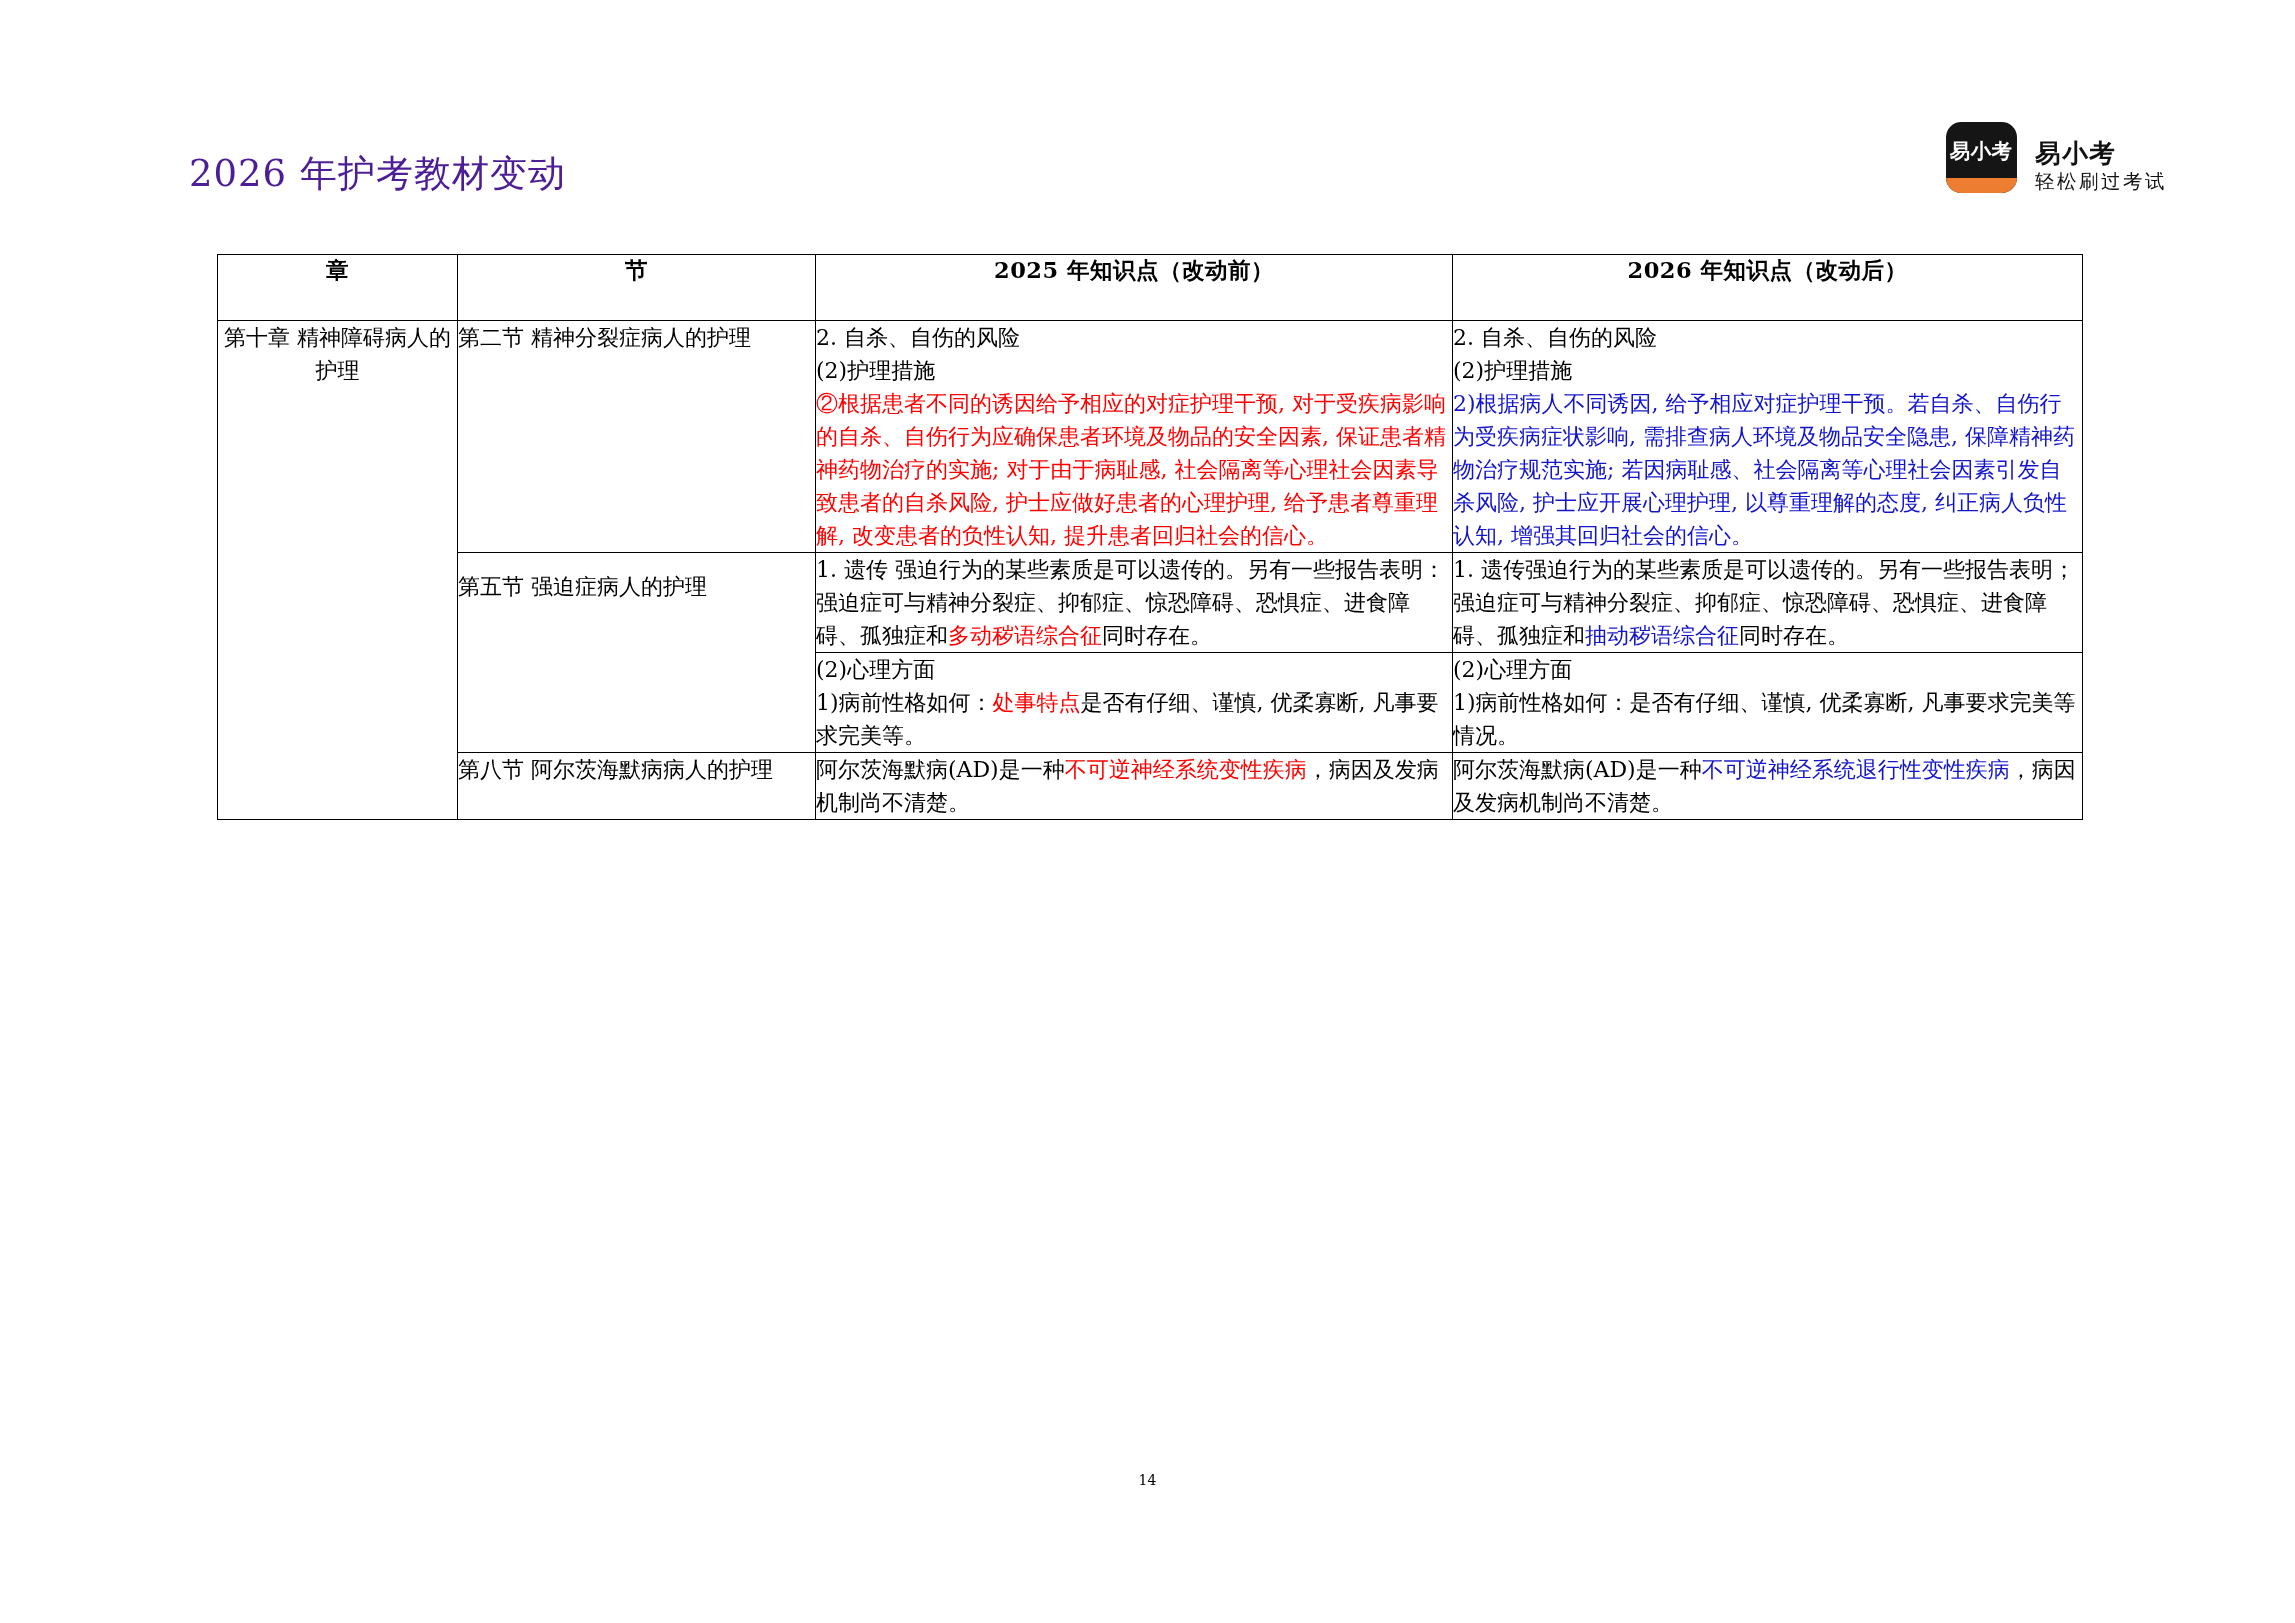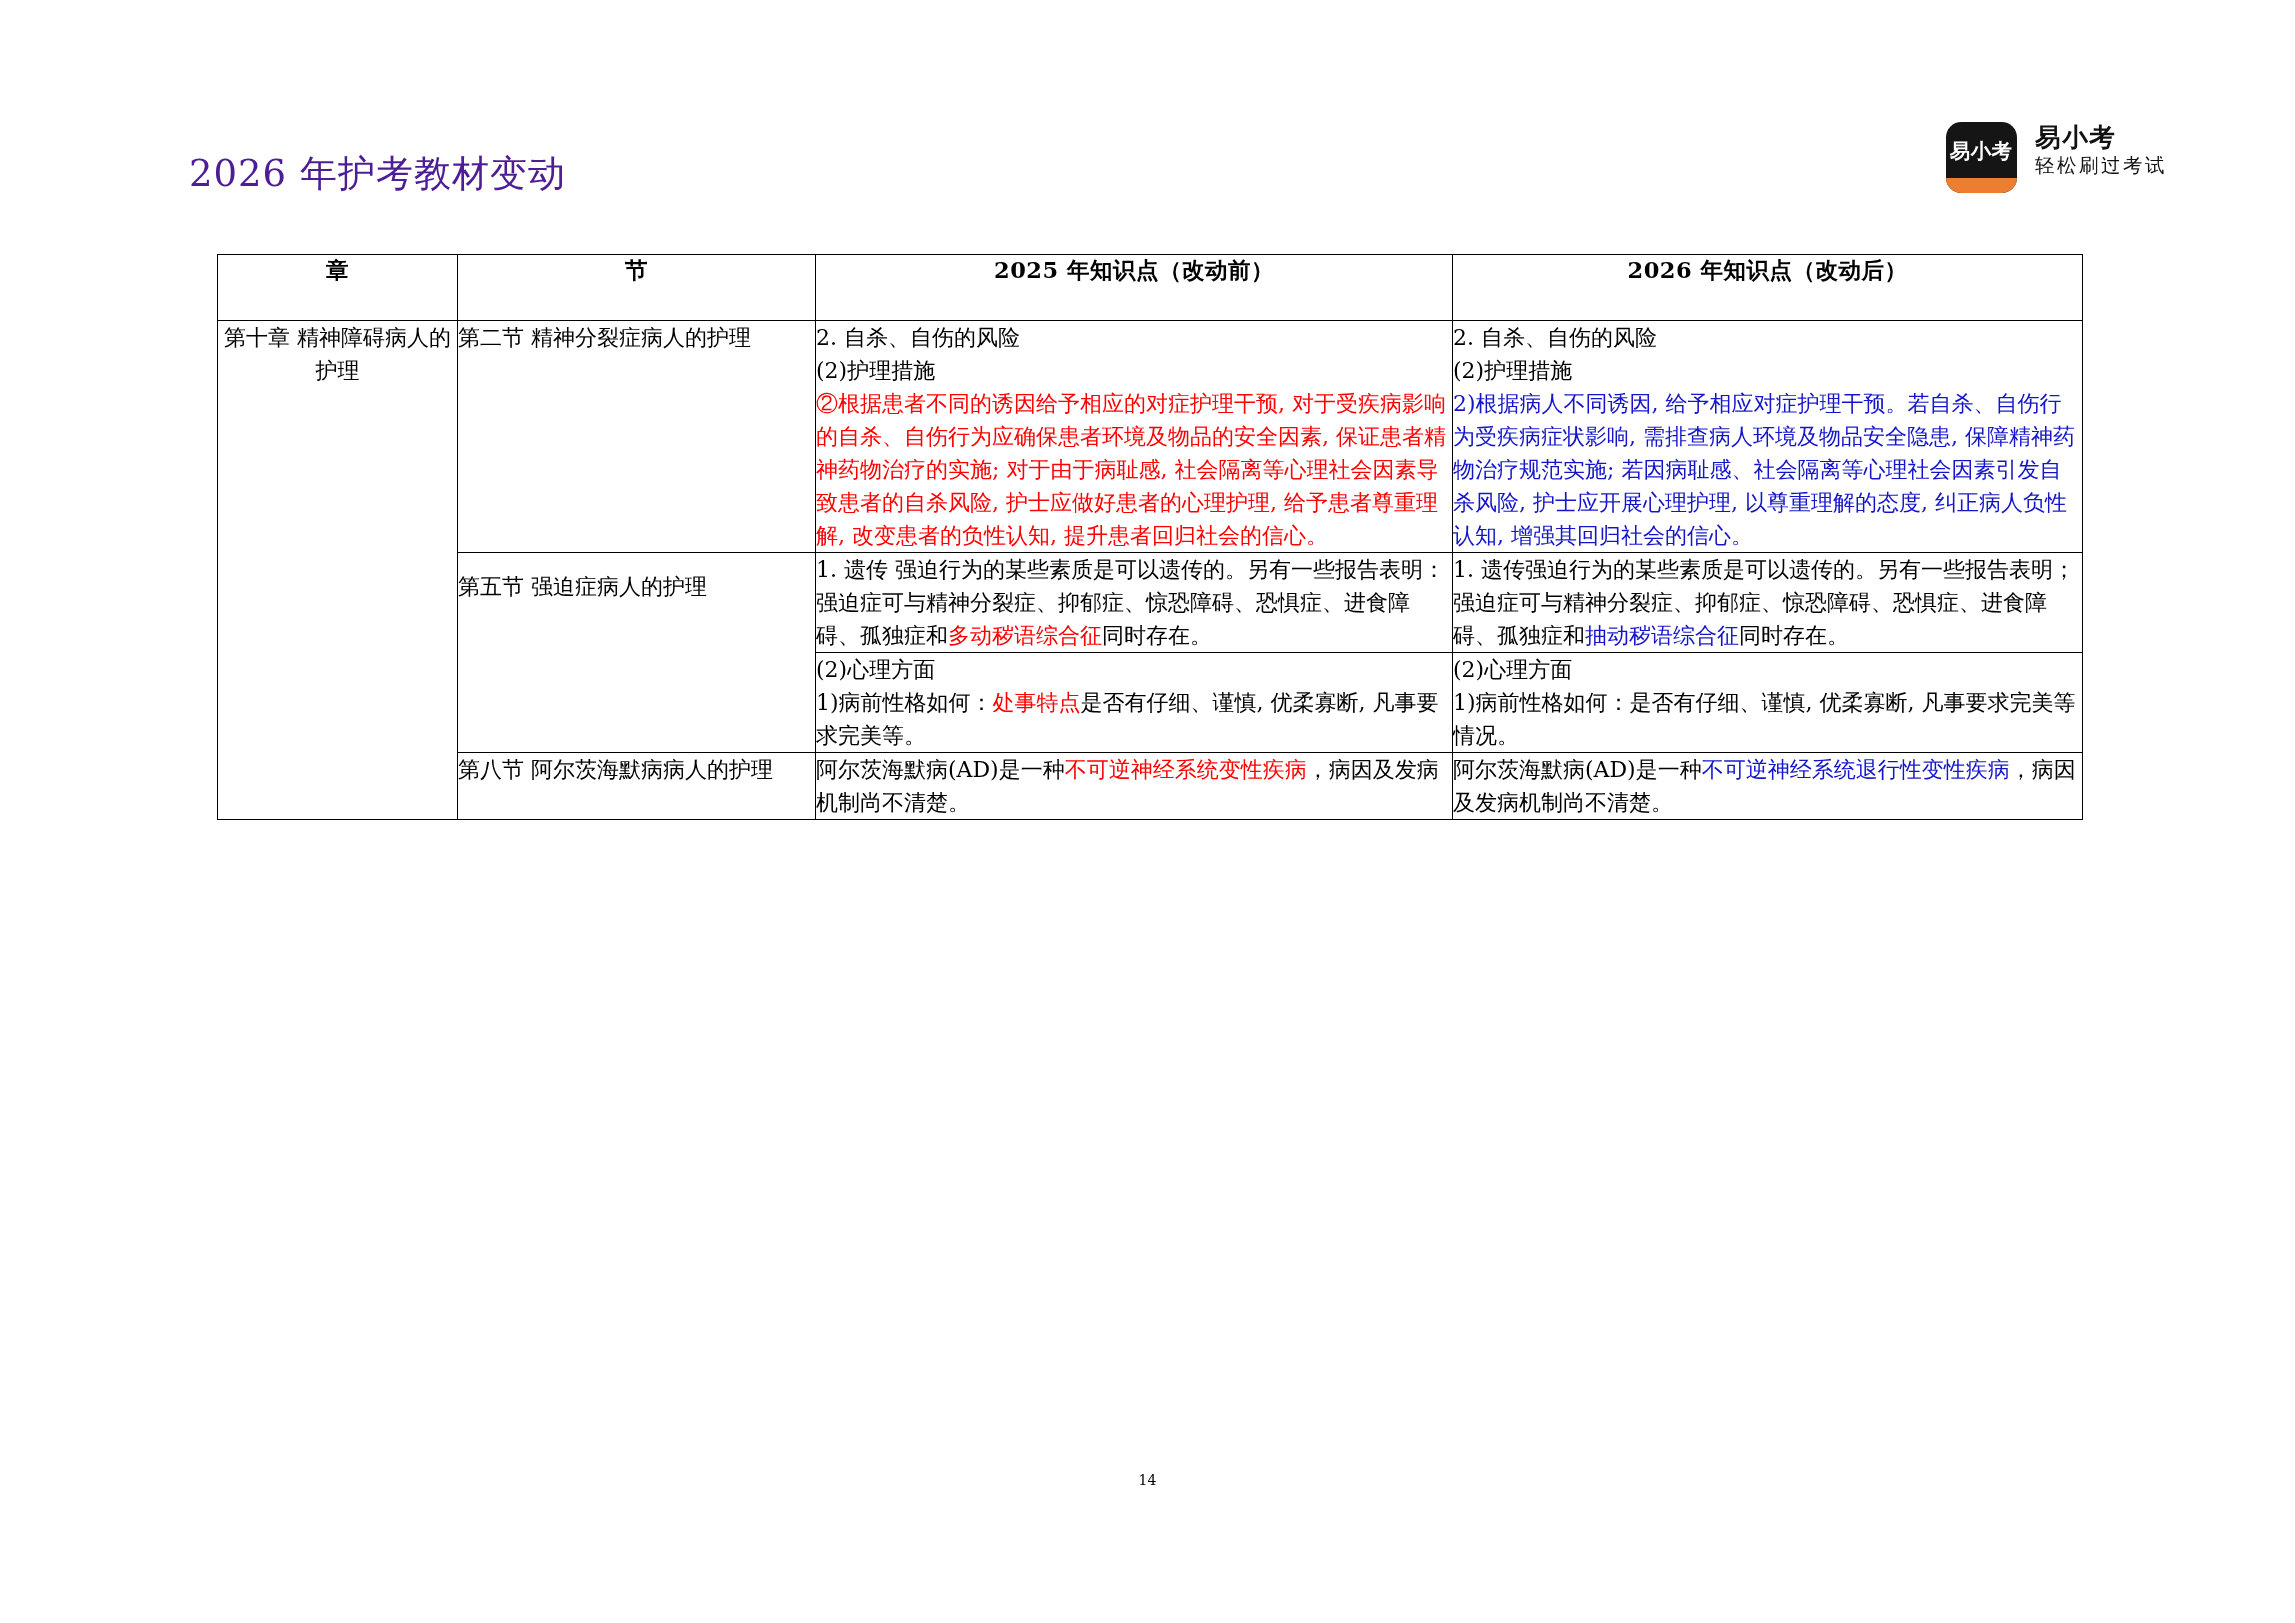--- a/index.html
+++ b/index.html
@@ -43,21 +43,21 @@
     white-space: nowrap;
     font-family: "DejaVu Serif", "Liberation Serif", serif;
   }
 
   .brand {
     position: absolute;
     right: 128px;
     top: 122px;
     display: flex;
     flex-direction: row;
-    align-items: flex-start;
+    align-items: flex-end;
     gap: 18.4px;
   }
   .brand-mark {
     width: 71px;
     height: 71px;
     border-radius: 15.3px;
     background: #151515;
     position: relative;
     overflow: hidden;
     flex: none;

